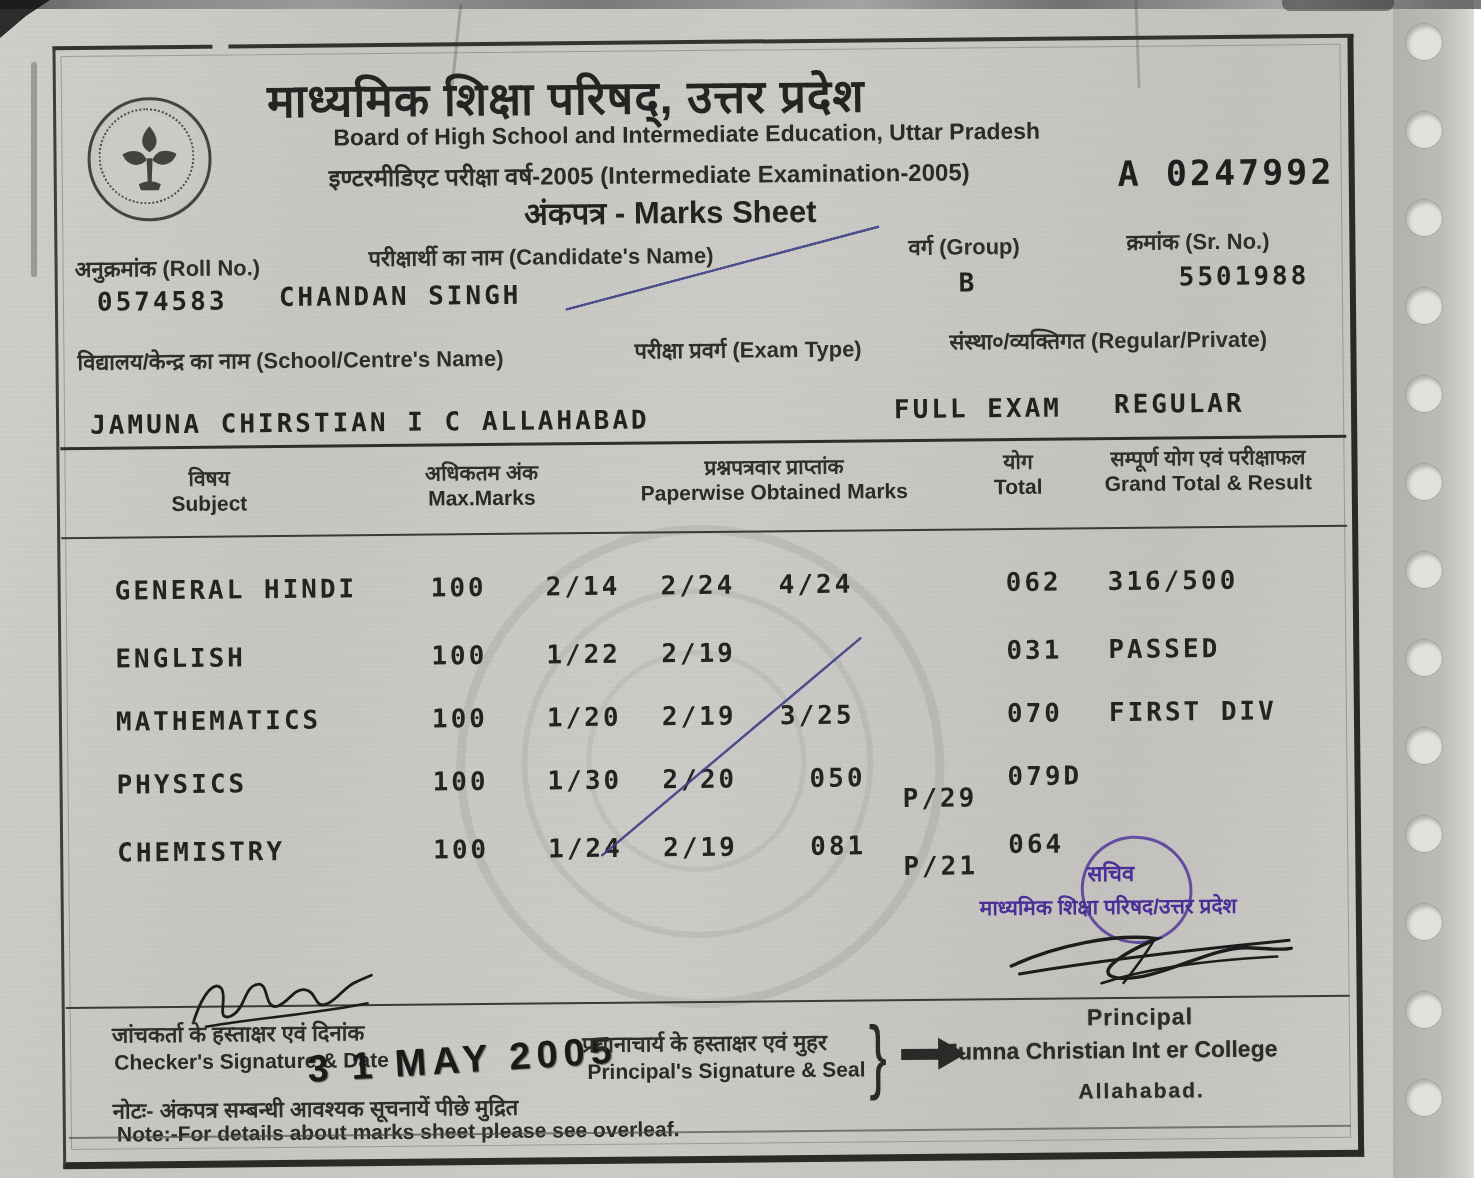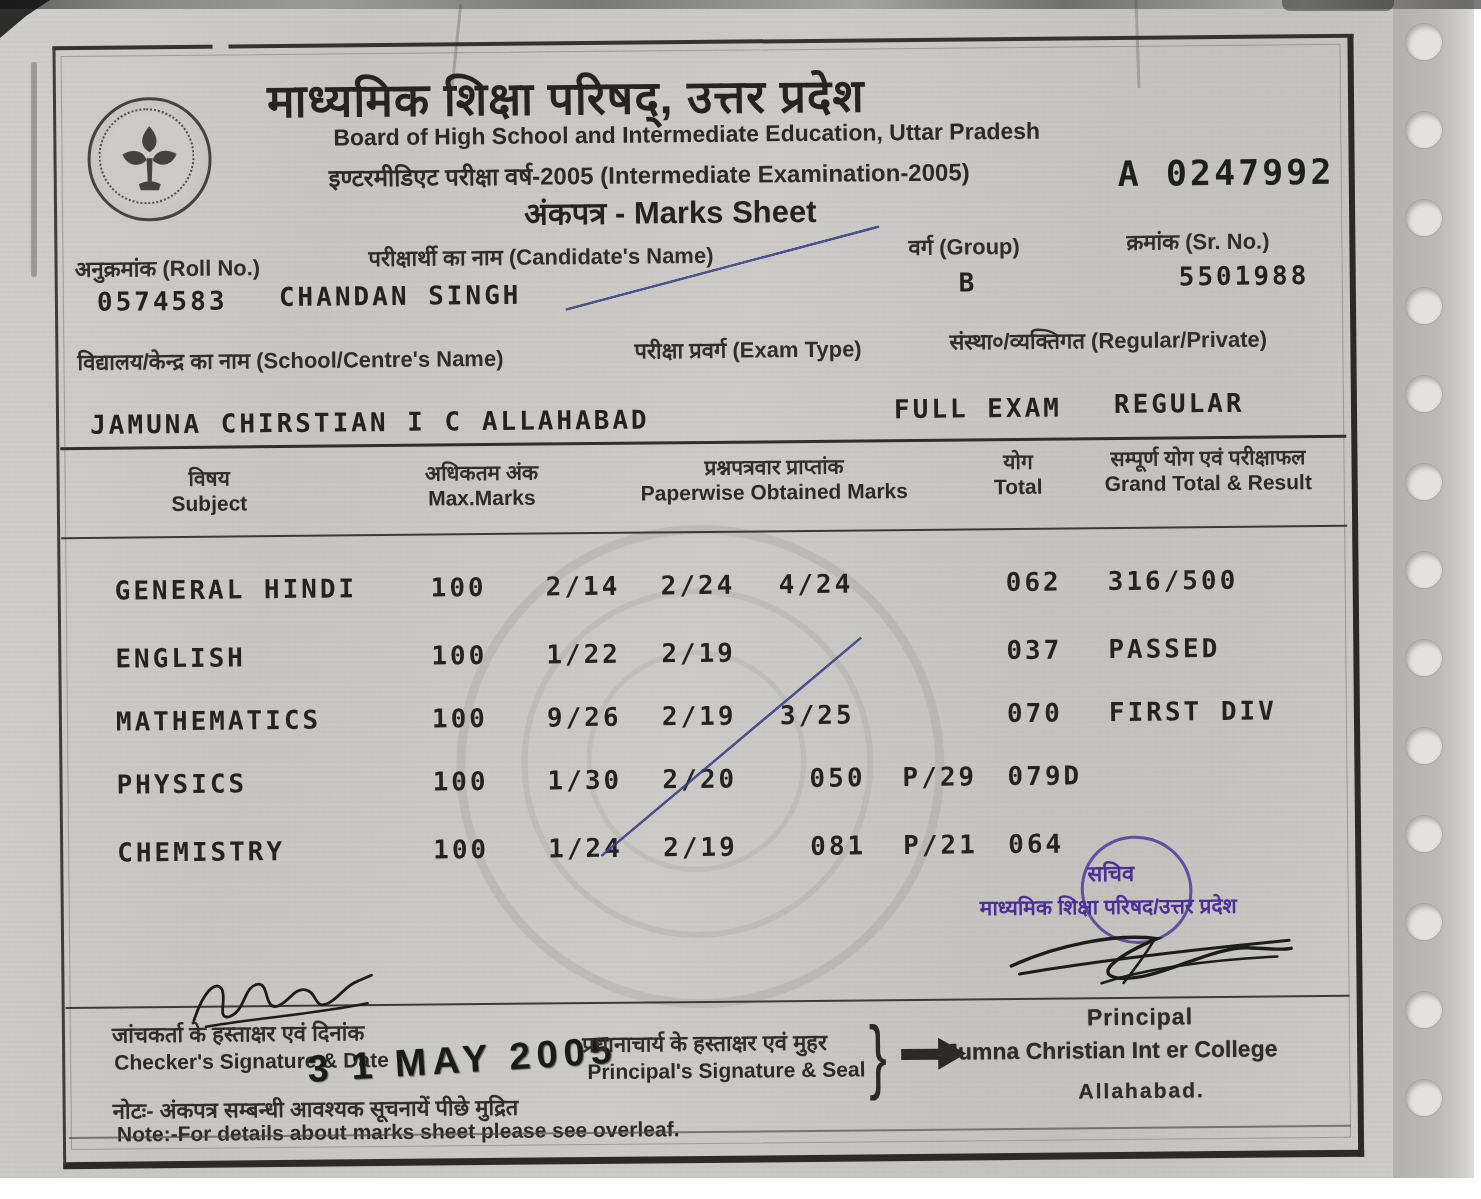--- a/index.html
+++ b/index.html
@@ -81,21 +81,21 @@
   .mrow:nth-child(3){top:701px;}
   .mrow:nth-child(4){top:764px;}
   .mrow:nth-child(5){top:832px;}
   .cell{position:absolute;font-family:"DejaVu Sans Mono","Liberation Mono",monospace;font-weight:700;color:#242321;letter-spacing:3px;font-size:26px;white-space:nowrap;}
   .c-subject{left:115px;}
   .c-max{left:431px;}
   .c-p1{left:546px;}
   .c-p2{left:661px;}
   .c-p3{left:779px;}
   .c-mid{left:808px;}
-  .c-prac{left:901px;}
+  .c-prac{left:901px;margin-top:21px;}
   .c-total{left:1006px;}
   .c-grand{left:1108px;}
   
   .stamp{color:#4b2f96;font-weight:bold;white-space:nowrap;}
   .stamp-sachiv{left:1085px;top:861px;font-size:22px;}
   .stamp-board{left:977px;top:896px;font-size:21px;}
   .stamp-oval{left:1078px;top:840px;width:106px;height:102px;border:3px solid rgba(75,47,150,.8);border-radius:50%;transform:rotate(18deg);}
   
   .footer-line{left:62px;top:1001px;width:1284px;height:2px;background:#3c3a36;}
   .f-checker-hi{left:108px;top:1013px;font-size:22px;}
@@ -222,27 +222,27 @@
           <span class="cell c-p2">2/24</span>
           <span class="cell c-p3">4/24</span>
           <span class="cell c-total">062</span>
           <span class="cell c-grand">316/500</span>
         </div>
         <div class="mrow">
           <span class="cell c-subject">ENGLISH</span>
           <span class="cell c-max">100</span>
           <span class="cell c-p1">1/22</span>
           <span class="cell c-p2">2/19</span>
-          <span class="cell c-total">037</span>
+          <span class="cell c-total">031</span>
           <span class="cell c-grand">PASSED</span>
         </div>
         <div class="mrow">
           <span class="cell c-subject">MATHEMATICS</span>
           <span class="cell c-max">100</span>
-          <span class="cell c-p1">9/26</span>
+          <span class="cell c-p1">1/20</span>
           <span class="cell c-p2">2/19</span>
           <span class="cell c-p3">3/25</span>
           <span class="cell c-total">070</span>
           <span class="cell c-grand">FIRST DIV</span>
         </div>
         <div class="mrow">
           <span class="cell c-subject">PHYSICS</span>
           <span class="cell c-max">100</span>
           <span class="cell c-p1">1/30</span>
           <span class="cell c-p2">2/20</span>

